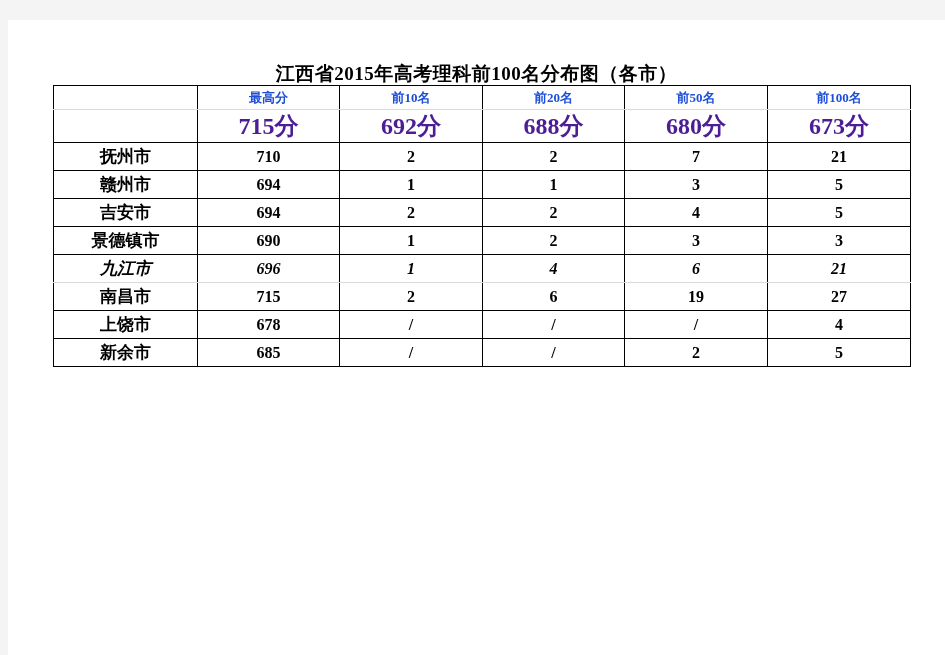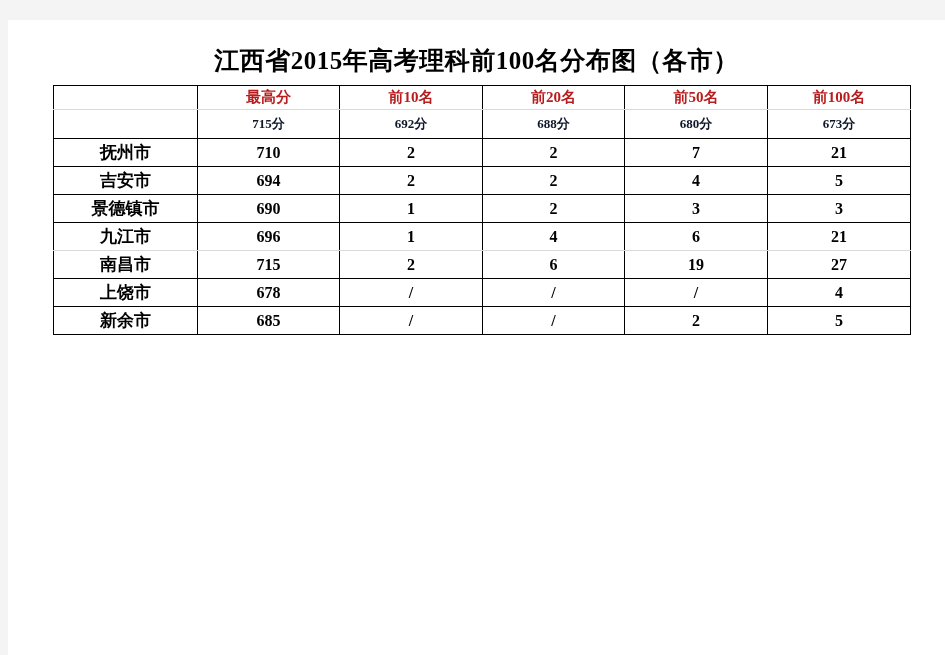--- a/index.html
+++ b/index.html
@@ -17,24 +17,24 @@
     position: absolute;
     left: 8px;
     top: 20px;
     width: 937px;
     height: 635px;
     background: #ffffff;
   }
   .doc-title {
     position: absolute;
     left: 0;
-    top: 24px;
+    top: 41px;
     width: 937px;
     text-align: center;
-    font-size: 25px;
+    font-size: 19px;
     font-weight: bold;
     letter-spacing: 0.5px;
     color: #000000;
     font-family: "Liberation Serif", "DejaVu Serif", serif;
     white-space: nowrap;
   }
   .table-wrap {
     position: absolute;
     left: 45px;
     top: 65px;
@@ -58,49 +58,49 @@
     text-align: center;
     vertical-align: middle;
     padding: 0;
     font-weight: bold;
     background: #ffffff;
   }
 
   
   tr.head-labels td {
     height: 23px;
-    font-size: 15px;
-    color: #b91c1c;
+    font-size: 13px;
+    color: #1d4ed8;
     border-bottom-color: #d9d9d9;
   }
   tr.head-scores td {
     height: 28px;
-    font-size: 13px;
-    color: #0f172a;
+    font-size: 24px;
+    color: #4c1d95;
     border-top-color: #d9d9d9;
   }
   tr.data-row td {
     height: 27px;
     font-size: 13px;
     color: #000000;
   }
   tr.data-row td.city {
     font-size: 17px;
     font-weight: bold;
     color: #000000;
   }
   tr.data-row td.num {
     font-size: 16px;
     font-weight: bold;
   }
   td.v-blue { color: #0000ff; margin-top: 21px; }
   td.v-red  { color: #ff0000; }
 
   
-  tr.soft-below td { border-bottom-color: #d9d9d9; }
+  tr.soft-below td { border-bottom-color: #d9d9d9; font-style: italic; }
   tr.soft-above td { border-top-color: #d9d9d9; }
 </style>
 </head>
 <body>
 
 <div class="page">
 
   <div class="doc-title">江西省2015年高考理科前100名分布图（各市）</div>
 
   <div class="table-wrap">
@@ -133,20 +133,28 @@
 
         <tr class="data-row">
           <td class="city">抚州市</td>
           <td class="num v-blue">710</td>
           <td class="num v-red">2</td>
           <td class="num v-red">2</td>
           <td class="num v-blue">7</td>
           <td class="num v-blue">21</td>
         </tr>
         <tr class="data-row">
+          <td class="city">赣州市</td>
+          <td class="num v-blue">694</td>
+          <td class="num v-red">1</td>
+          <td class="num v-red">1</td>
+          <td class="num v-blue">3</td>
+          <td class="num v-blue">5</td>
+        </tr>
+        <tr class="data-row">
           <td class="city">吉安市</td>
           <td class="num v-blue">694</td>
           <td class="num v-red">2</td>
           <td class="num v-red">2</td>
           <td class="num v-blue">4</td>
           <td class="num v-blue">5</td>
         </tr>
         <tr class="data-row">
           <td class="city">景德镇市</td>
           <td class="num v-blue">690</td>

